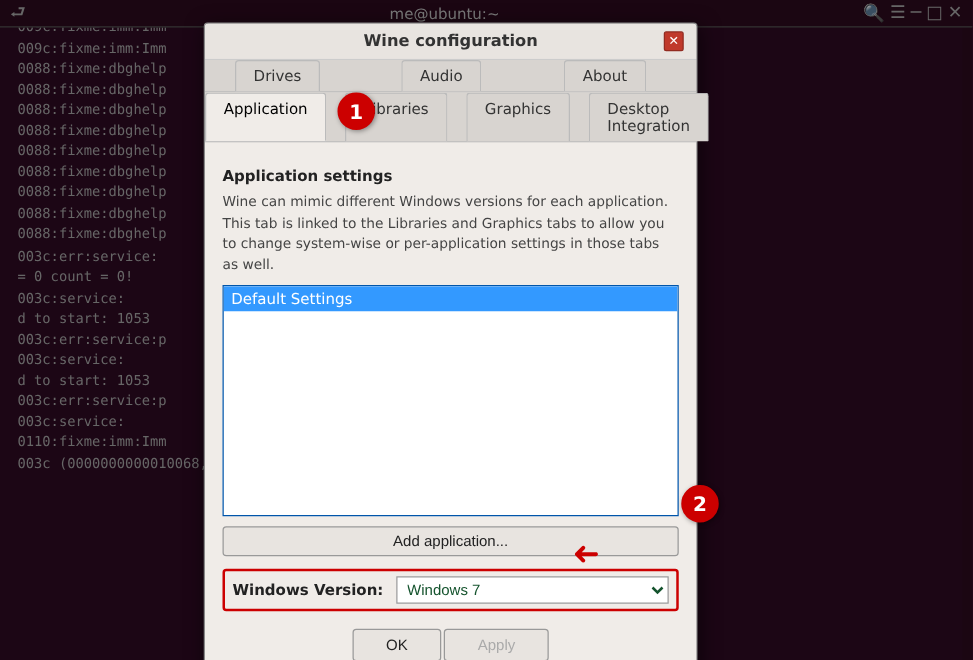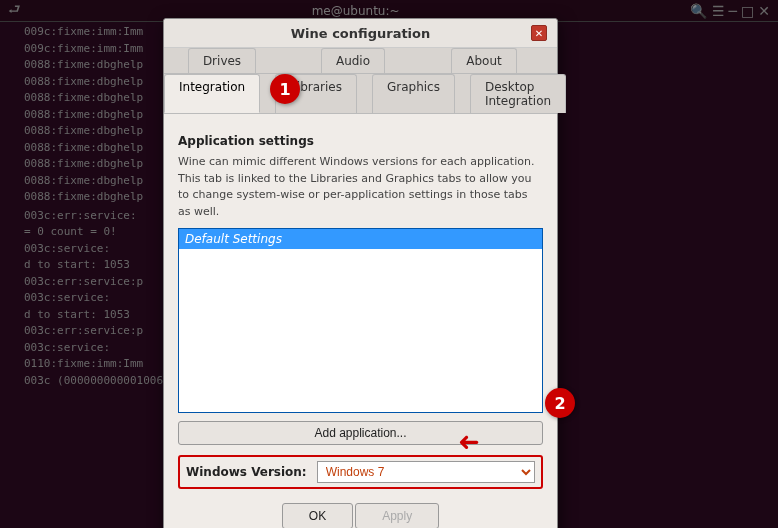--- a/index.html
+++ b/index.html
@@ -16,21 +16,21 @@
     
     .terminal-bg {
       position: absolute;
       top: 0; left: 0;
       width: 770px;
       height: 528px;
       background: #300a24;
       color: #aaa;
       font-family: monospace;
       font-size: 11px;
-      padding: 24px;
+      padding: 14px;
       line-height: 1.5;
       overflow: hidden;
     }
 
     .terminal-line { white-space: nowrap; }
 
     
     .overlay {
       position: absolute;
       top: 0; left: 0;
@@ -127,21 +127,20 @@
       line-height: 1.5;
     }
 
     
     .app-list {
       border: 1px solid #0055aa;
       background: #fff;
       height: 185px;
       overflow-y: auto;
       margin-bottom: 8px;
-      font-style: italic;
     }
 
     .app-list-item {
       padding: 3px 6px;
       font-size: 12px;
       cursor: pointer;
     }
 
     .app-list-item.selected {
       background: #3399ff;
@@ -191,21 +190,21 @@
       white-space: nowrap;
       color: #222;
     }
 
     .win-version-select {
       flex: 1;
       font-size: 12px;
       padding: 2px 4px;
       border: 1px solid #999;
       background: white;
-      color: #c2410c;
+      color: #14532d;
     }
 
     
     .action-row {
       display: flex;
       justify-content: center;
       gap: 2px;
     }
 
     .action-btn {
@@ -296,21 +295,21 @@
     </div>
     <div style="flex:1;display:flex;justify-content:center;">
       <div class="tab">Audio</div>
     </div>
     <div style="flex:1;display:flex;justify-content:center;">
       <div class="tab">About</div>
     </div>
   </div>
 
   <div class="tab-row-2" style="display:flex;background:#d8d4d0;border-bottom:1px solid #bbb;">
-    <div class="tab active">Integration</div>
+    <div class="tab active">Application</div>
     <div class="tab">Libraries</div>
     <div class="tab">Graphics</div>
     <div class="tab">Desktop Integration</div>
   </div>
 
   <div class="dialog-body">
     <div class="section-label">Application settings</div>
     <div class="section-desc">Wine can mimic different Windows versions for each application. This tab is linked to the Libraries and Graphics tabs to allow you to change system-wise or per-application settings in those tabs as well.</div>
 
     <div class="app-list">

